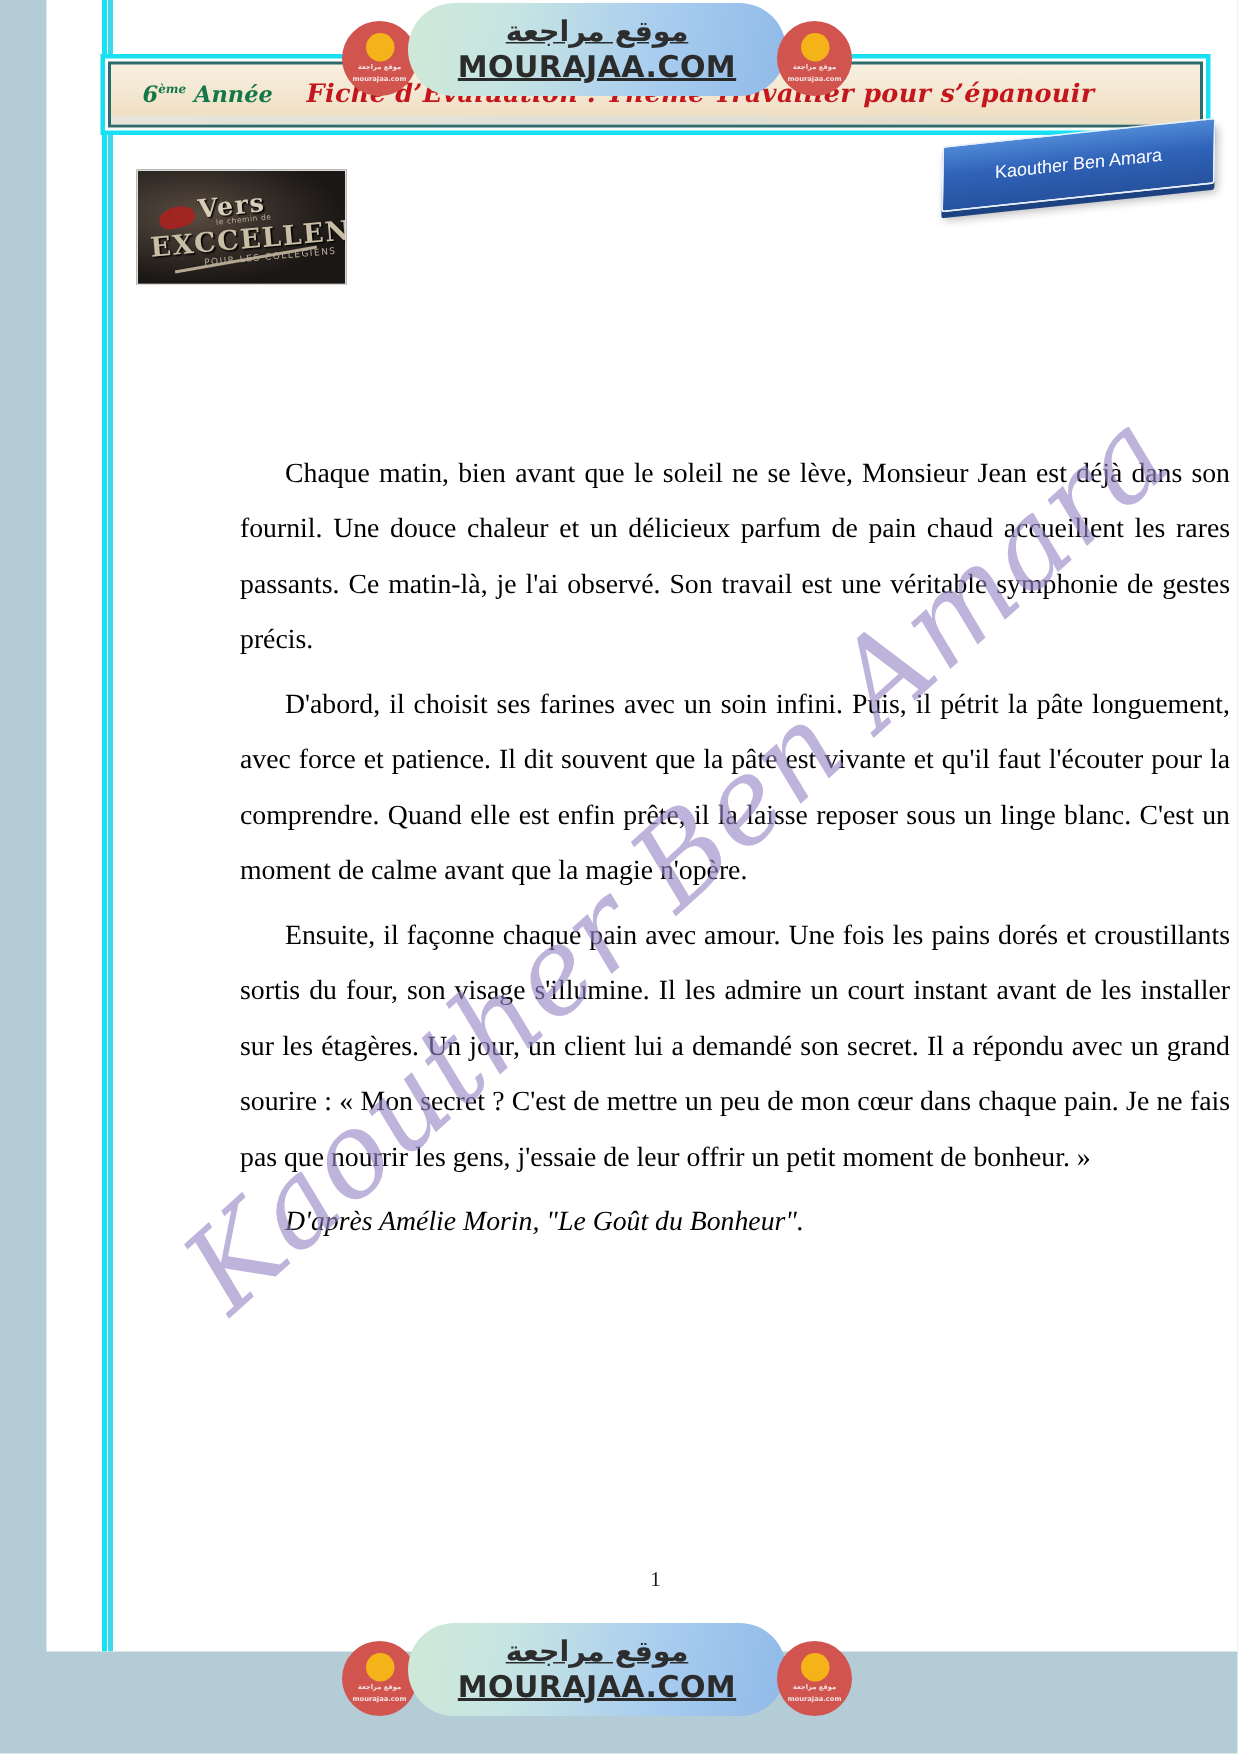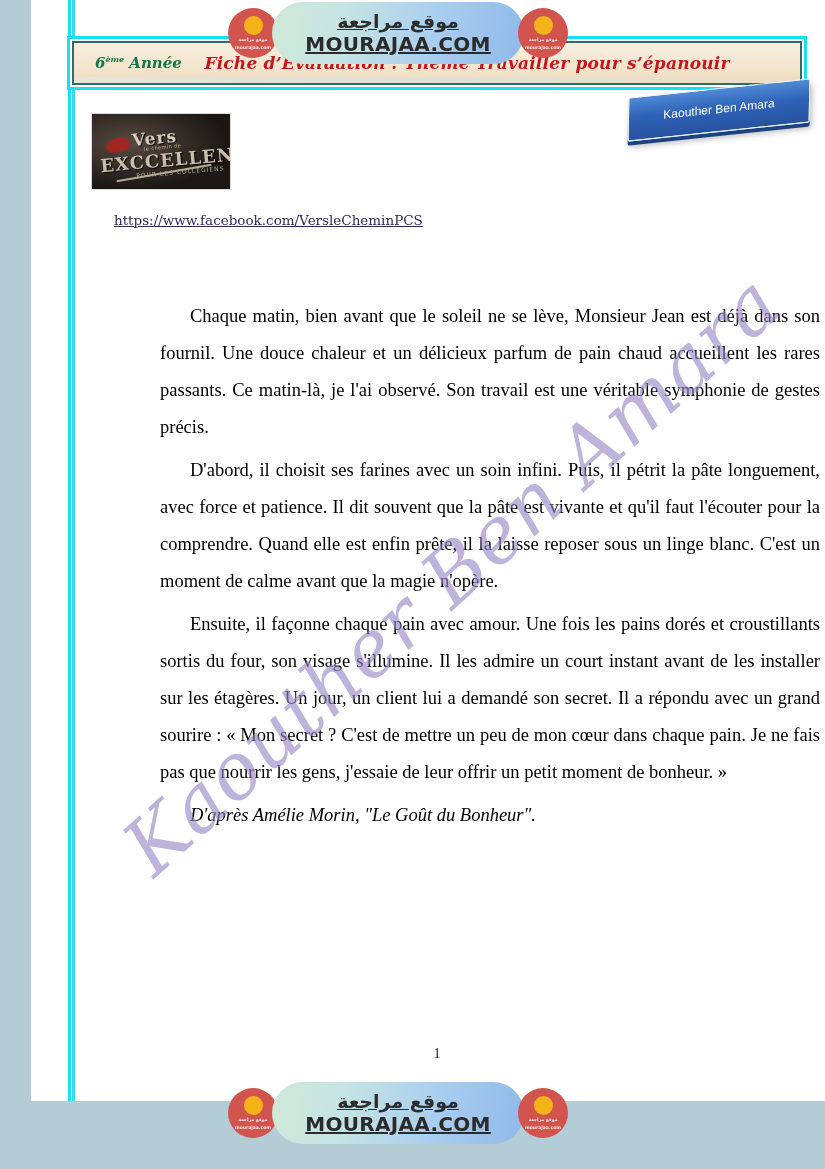--- a/index.html
+++ b/index.html
@@ -97,21 +97,21 @@
     white-space: nowrap;
     z-index: 3;
     padding-left: 60px;
   }
 
   
   .mourajaa-strip {
     position: absolute;
     z-index: 20;
     display: flex;
-    align-items: center;
+    align-items: flex-end;
     justify-content: center;
   }
   .mourajaa-strip.top { left: 228px; top: 2px; width: 340px; height: 62px; }
   .mourajaa-strip.bottom { left: 228px; top: 1082px; width: 340px; height: 62px; }
 
   .mourajaa-pill {
     position: relative;
     width: 252px;
     height: 100%;
     border-radius: 34px;
@@ -392,21 +392,20 @@
   <div class="logo-box">
     <div class="logo-bg"></div>
     <div class="logo-red"></div>
     <div class="logo-vers">Vers</div>
     <div class="logo-sub1">le chemin de</div>
     <div class="logo-excellence">EXCCELLENCE</div>
     <div class="logo-sub2">POUR LES COLLÉGIENS</div>
     <div class="logo-arrow"></div>
   </div>
 
-  <a class="fb-link" href="#">https://www.facebook.com/VersleCheminPCS</a>
 
 
   <div class="doc-body">
     <p>Chaque matin, bien avant que le soleil ne se lève, Monsieur Jean est déjà dans son fournil. Une douce chaleur et un délicieux parfum de pain chaud accueillent les rares passants. Ce matin-là, je l'ai observé. Son travail est une véritable symphonie de gestes précis.</p>
     <p>D'abord, il choisit ses farines avec un soin infini. Puis, il pétrit la pâte longuement, avec force et patience. Il dit souvent que la pâte est vivante et qu'il faut l'écouter pour la comprendre. Quand elle est enfin prête, il la laisse reposer sous un linge blanc. C'est un moment de calme avant que la magie n'opère.</p>
     <p>Ensuite, il façonne chaque pain avec amour. Une fois les pains dorés et croustillants sortis du four, son visage s'illumine. Il les admire un court instant avant de les installer sur les étagères. Un jour, un client lui a demandé son secret. Il a répondu avec un grand sourire : « Mon secret ? C'est de mettre un peu de mon cœur dans chaque pain. Je ne fais pas que nourrir les gens, j'essaie de leur offrir un petit moment de bonheur. »</p>
     <p class="attribution">D'après Amélie Morin, "Le Goût du Bonheur".</p>
   </div>
 
   <div class="watermark">

